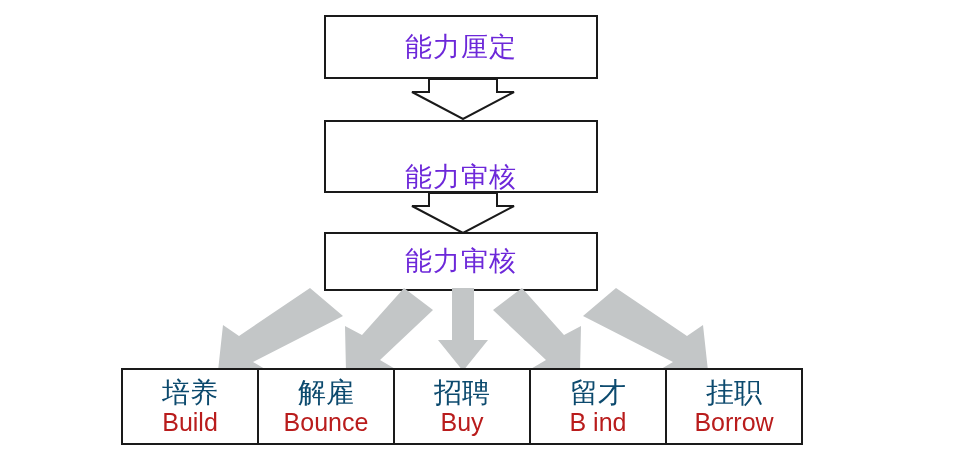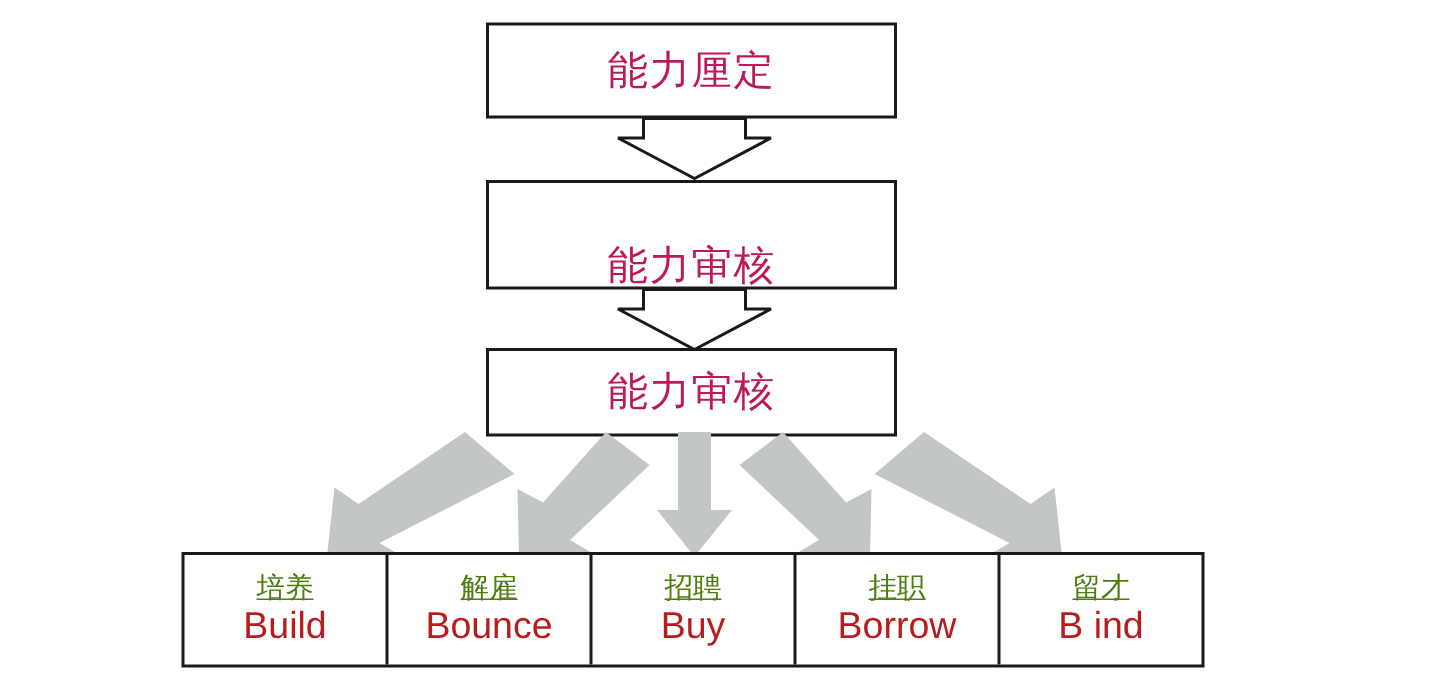--- a/index.html
+++ b/index.html
@@ -23,21 +23,21 @@
     box-sizing: border-box;
     background: #ffffff;
     border: 2px solid #1a1a1a;
     display: flex;
     align-items: center;
     justify-content: center;
   }
   .proc-box-label {
     font-size: 27px;
     line-height: 1;
-    color: #be185d;
+    color: #6d28d9;
     letter-spacing: 1px;
     white-space: nowrap;
   }
   #proc-box-1 { left: 324px; top: 15px;  width: 274px; height: 64px; }
   #proc-box-2 { left: 324px; top: 120px; width: 274px; height: 73px; align-items: flex-end; }
   #proc-box-3 { left: 324px; top: 232px; width: 274px; height: 59px; }
 
   
   .connector-arrow {
     position: absolute;
@@ -72,25 +72,24 @@
     box-sizing: border-box;
     border-right: 2px solid #1a1a1a;
     display: flex;
     flex-direction: column;
     align-items: center;
     justify-content: center;
     gap: 1px;
   }
   .option-cell:last-child { border-right: none; }
   .option-cn {
-    font-size: 19px;
+    font-size: 28px;
     line-height: 1.05;
-    color: #4d7c0f;
+    color: #0c4a6e;
     white-space: nowrap;
-    text-decoration: underline;
   }
   .option-en {
     font-size: 25px;
     line-height: 1.05;
     color: #b91c1c;
     white-space: nowrap;
   }
 </style>
 </head>
 <body>
@@ -162,24 +161,24 @@
       <span class="option-cn">解雇</span>
       <span class="option-en">Bounce</span>
     </div>
 
     <div class="option-cell">
       <span class="option-cn">招聘</span>
       <span class="option-en">Buy</span>
     </div>
 
     <div class="option-cell">
-      <span class="option-cn">挂职</span>
-      <span class="option-en">Borrow</span>
+      <span class="option-cn">留才</span>
+      <span class="option-en">B ind</span>
     </div>
 
     <div class="option-cell">
-      <span class="option-cn">留才</span>
-      <span class="option-en">B ind</span>
+      <span class="option-cn">挂职</span>
+      <span class="option-en">Borrow</span>
     </div>
 
   </div>
 
 </div>
 
 </body></html>

